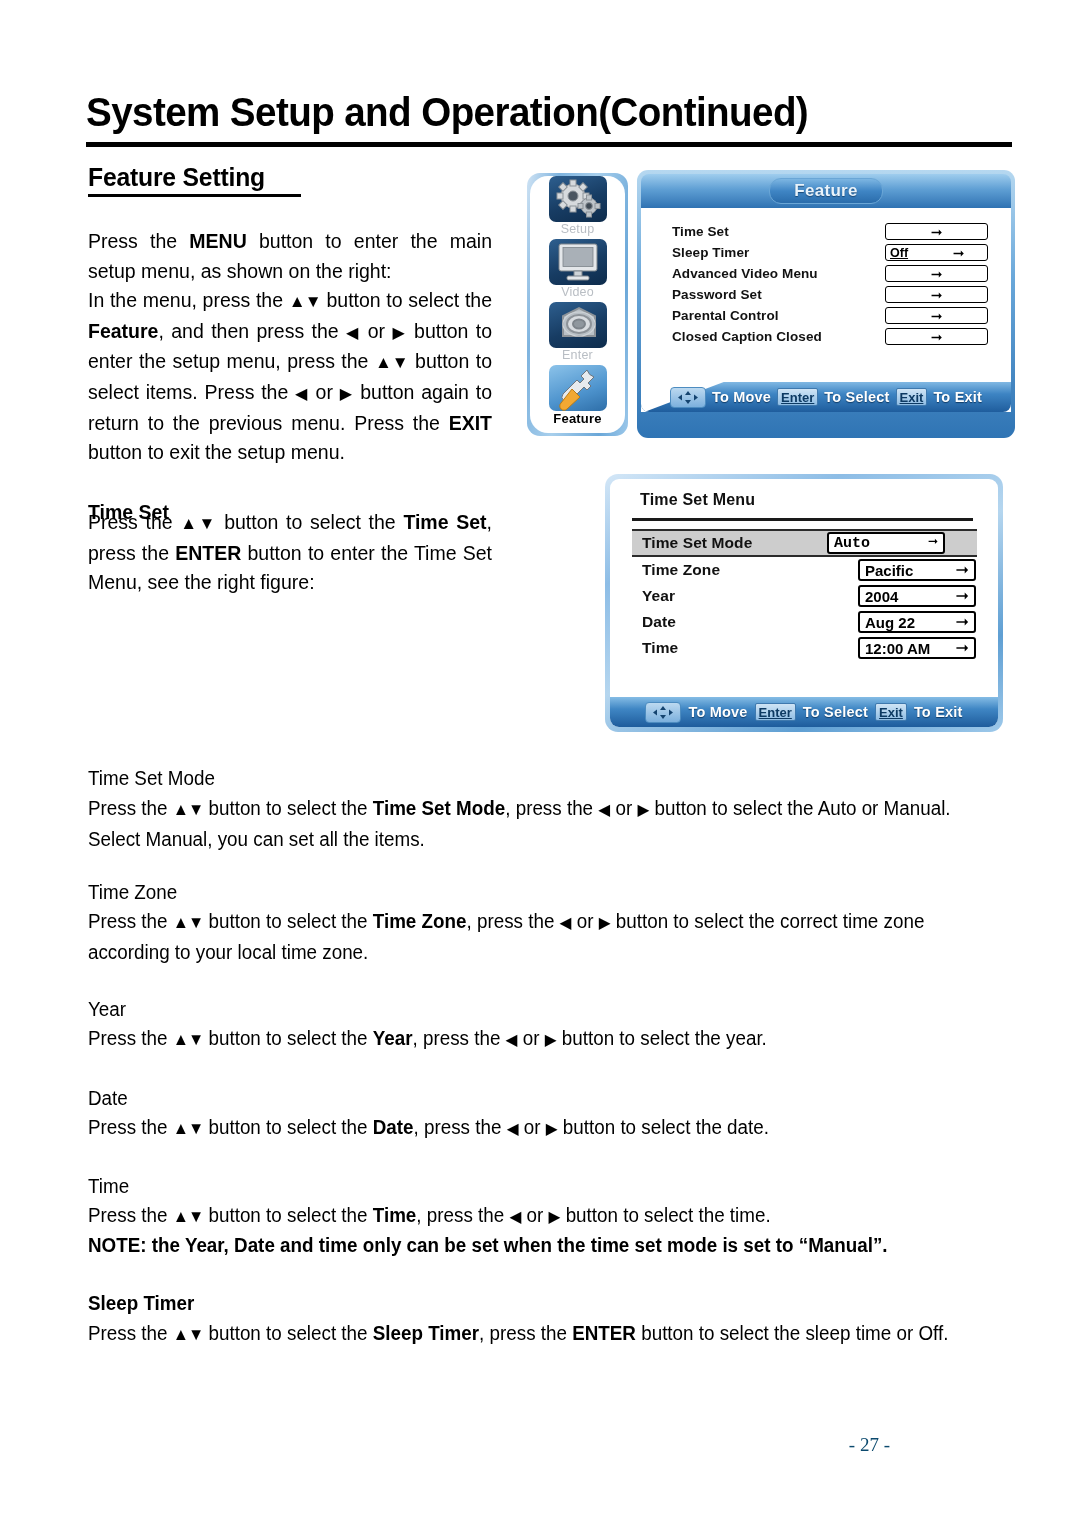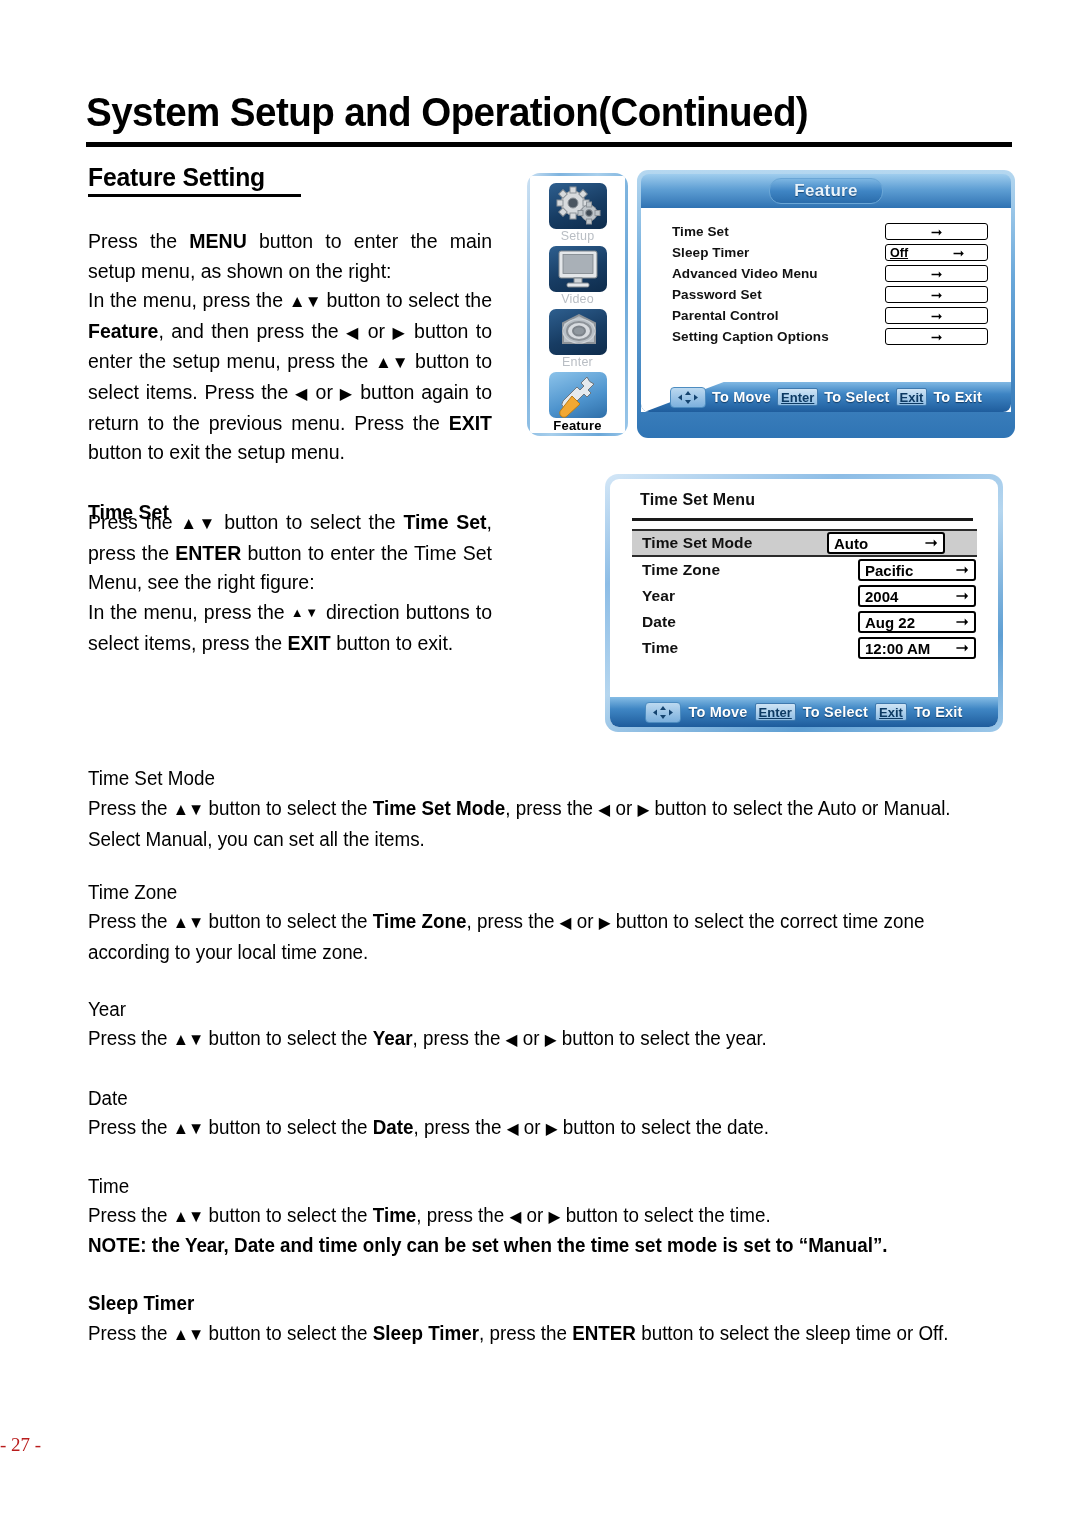--- a/index.html
+++ b/index.html
@@ -115,23 +115,23 @@
   .s-note    { top: 1231px; }
   .s-st-h    { top: 1289px; font-weight: bold; }
   .s-st-b    { top: 1319px; }
 
   
   .page-num {
     position: absolute;
     left: 0;
     top: 1434px;
     width: 890px;
-    text-align: left;
+    text-align: right;
     font-size: 19px;
-    color: #b91c1c;
+    color: #0c4a6e;
     font-family: "Liberation Serif", serif;
   }
 
   
   .osd1 {
     position: absolute;
     left: 527px;
     top: 170px;
     width: 488px;
     height: 268px;
@@ -142,24 +142,23 @@
     left: 0; top: 3px;
     width: 101px;
     height: 263px;
     border-radius: 13px;
     background: linear-gradient(100deg,#cfe3f4 0%, #7fb4df 22%, #a8cfec 48%, #6aa7d8 80%, #9cc8ea 100%);
     padding: 3px;
     box-sizing: border-box;
   }
   .osd-side-inner {
     width: 100%; height: 100%;
-    border-radius: 2px;
+    border-radius: 18px;
     background: #ffffff;
     box-sizing: border-box;
-    padding-top: 7px;
     display: flex;
     flex-direction: column;
     align-items: center;
   }
   .side-item { width: 62px; text-align: center; }
   .side-ico {
     width: 58px; height: 46px;
     border-radius: 7px;
     margin: 0 auto;
     position: relative;
@@ -372,21 +371,21 @@
     width: 118px; height: 22px;
     border: 2px solid #000;
     border-radius: 3px;
     background: #fff;
     display: flex;
     align-items: center;
     position: relative;
     margin-right: 22px;
     box-sizing: border-box;
   }
-  .ts-row.hl .ts-box { margin-right: 32px; }
+  .ts-row.hl .ts-box { margin-right: 32px; font-family: Liberation Mono, monospace; }
   .ts-box .vtext {
     position: absolute;
     left: 5px;
     font-size: 15px;
     font-weight: bold;
     color: #000;
     white-space: nowrap;
   }
   .ts-box .varrow {
     position: absolute;
@@ -420,21 +419,20 @@
 
   <div class="lcol p1">
     <span>Press the <b>MENU</b> button to enter the main setup menu, as shown on the right:</span><br>
     <span>In the menu, press the <span class="ar">▲▼</span> button to select the <b>Feature</b>, and then press the <span class="lr">◀</span> or <span class="lr">▶</span> button to enter the setup menu, press the <span class="ar">▲▼</span> button to select items. Press the <span class="lr">◀</span> or <span class="lr">▶</span> button again to return to the previous menu. Press the <b>EXIT</b> button to exit the setup menu.</span>
   </div>
 
   <div class="lcol h-timeset">Time Set</div>
 
   <div class="lcol p2">
     <span>Press the <span class="ar">▲▼</span> button to select the <b>Time Set</b>, press the <b>ENTER</b> button to enter the Time Set Menu, see the right figure:</span><br>
-    <span>In the menu, press the <span class="ar-sm">▲▼</span> direction buttons to select items, press the <b>EXIT</b> button to exit.</span>
   </div>
 
   <div class="fw sub s-tsm-h">Time Set Mode</div>
   <div class="fw s-tsm-b">
     Press the <span class="ar">▲▼</span> button to select the <b>Time Set Mode</b>, press the <span class="lr">◀</span> or <span class="lr">▶</span> button to select the Auto or Manual. Select Manual, you can set all the items.
   </div>
 
   <div class="fw sub s-tz-h">Time Zone</div>
   <div class="fw s-tz-b">
     Press the <span class="ar">▲▼</span> button to select the <b>Time Zone</b>, press the <span class="lr">◀</span> or <span class="lr">▶</span> button to select the correct time zone according to your local time zone.
@@ -577,21 +575,21 @@
         </div>
 
         <div class="osd-row">
           <span class="lbl">Parental Control</span>
           <span class="val-box">
             <span class="varrow">➞</span>
           </span>
         </div>
 
         <div class="osd-row">
-          <span class="lbl">Setting Caption Options</span>
+          <span class="lbl">Closed Caption Closed</span>
           <span class="val-box">
             <span class="varrow">➞</span>
           </span>
         </div>
 
         <div class="osd-foot curved">
           <span class="dpad">
             <svg width="22" height="15" viewBox="0 0 22 15">
               <g fill="#14436f">
                 <polygon points="11,1 14,5 8,5"></polygon>

